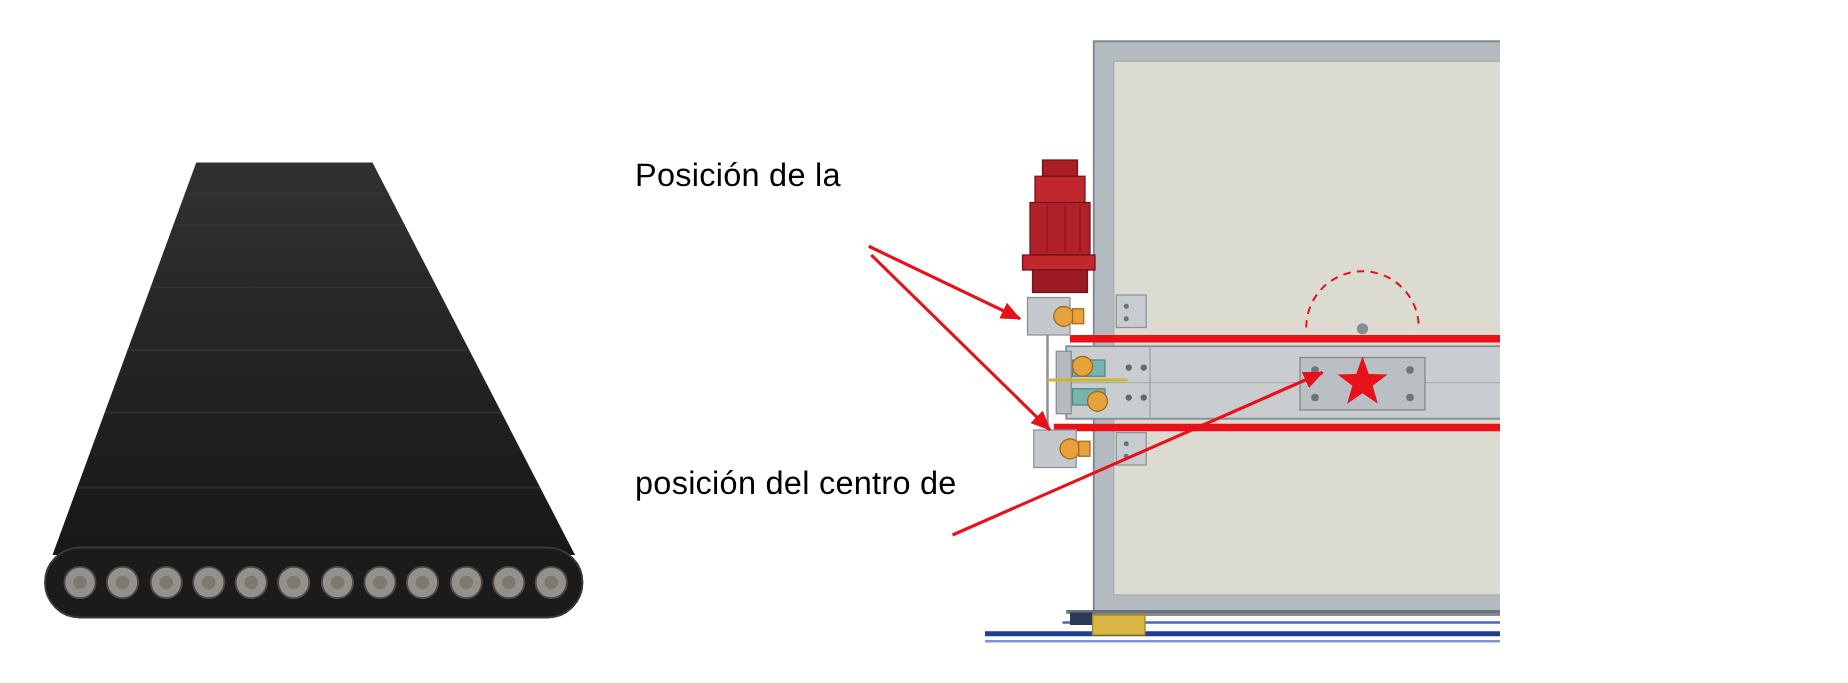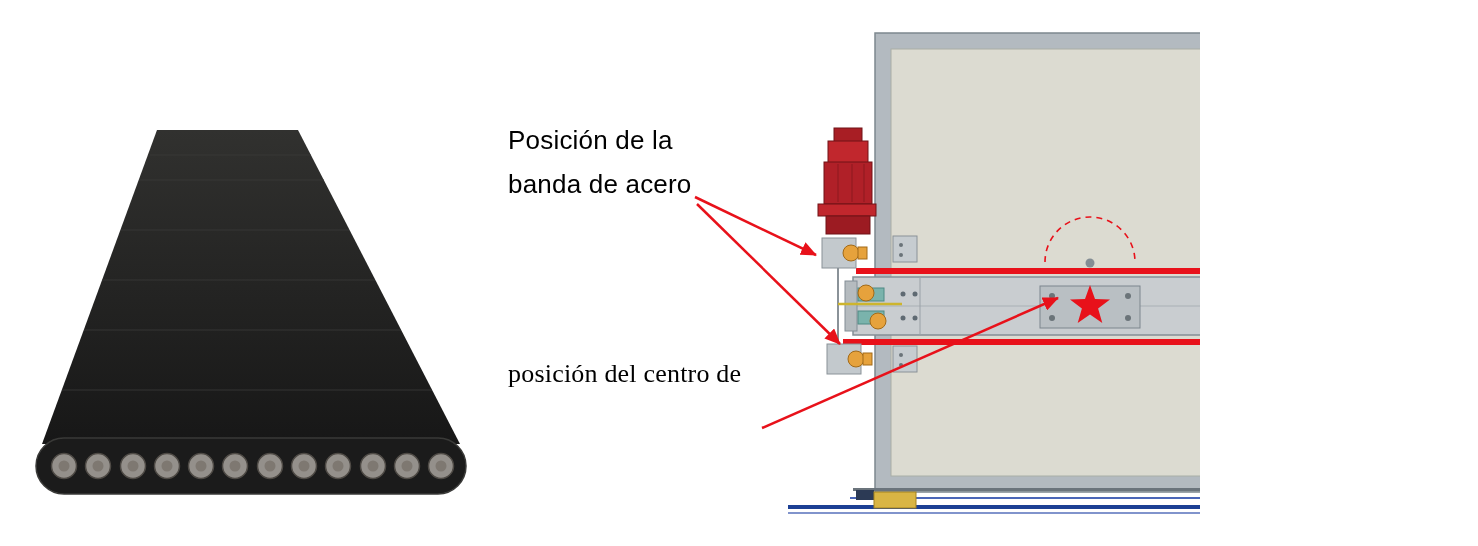--- a/index.html
+++ b/index.html
@@ -7,21 +7,21 @@
     --accent-orange:#e6a23c; --frame-gray:#b3bac0; --panel-gray:#dcdbd1;
     --beam-gray:#c9cdd0; --base-navy:#1c3f94; --pad-yellow:#d9b544;
     --belt-black:#1b1b1b; --cord-gray:#94908b; --background:#ffffff;
   }
   html,body{margin:0;padding:0;background:#fff;}
   .canvas{position:relative;width:1200px;height:546px;background:var(--background);
           font-family:"Liberation Sans",sans-serif;overflow:hidden;}
   .canvas svg{position:absolute;left:0;top:0;display:block;}
   .label{position:absolute;color:#000;font-size:26px;line-height:44px;letter-spacing:.2px;}
   .label-band{left:508px;top:118px;}
-  .label-cog{left:508px;top:352px;font-family:Liberation Serif, serif;}
+  .label-cog{left:508px;top:364px;}
   .c-red{fill:var(--annotation-red);}
   .s-red{stroke:var(--annotation-red);fill:none;}
   .c-motor-red{fill:var(--motor-red);}
   .c-green{fill:var(--machine-green);}
   .c-orange{fill:var(--accent-orange);}
   .c-frame{fill:var(--frame-gray);}
   .c-panel{fill:var(--panel-gray);}
   .c-beam{fill:var(--beam-gray);}
   .c-navy{fill:var(--base-navy);}
   .c-yellow{fill:var(--pad-yellow);}
@@ -217,19 +217,18 @@
 
     <g>
       <line x1="695" y1="197" x2="816" y2="255" class="arrow-line" marker-end="url(#arrowhead)"></line>
       <line x1="697" y1="204" x2="840" y2="344" class="arrow-line" marker-end="url(#arrowhead)"></line>
       <line x1="762" y1="428" x2="1058" y2="298" class="arrow-line" marker-end="url(#arrowhead)"></line>
     </g>
   </svg>
 
   <div class="label label-band">
     <div>Posición de la</div>
-    <div>banda de acero</div>
   </div>
   <div class="label label-cog">
     <div>posición del centro de</div>
   </div>
 
 </div>
 
 </body></html>

